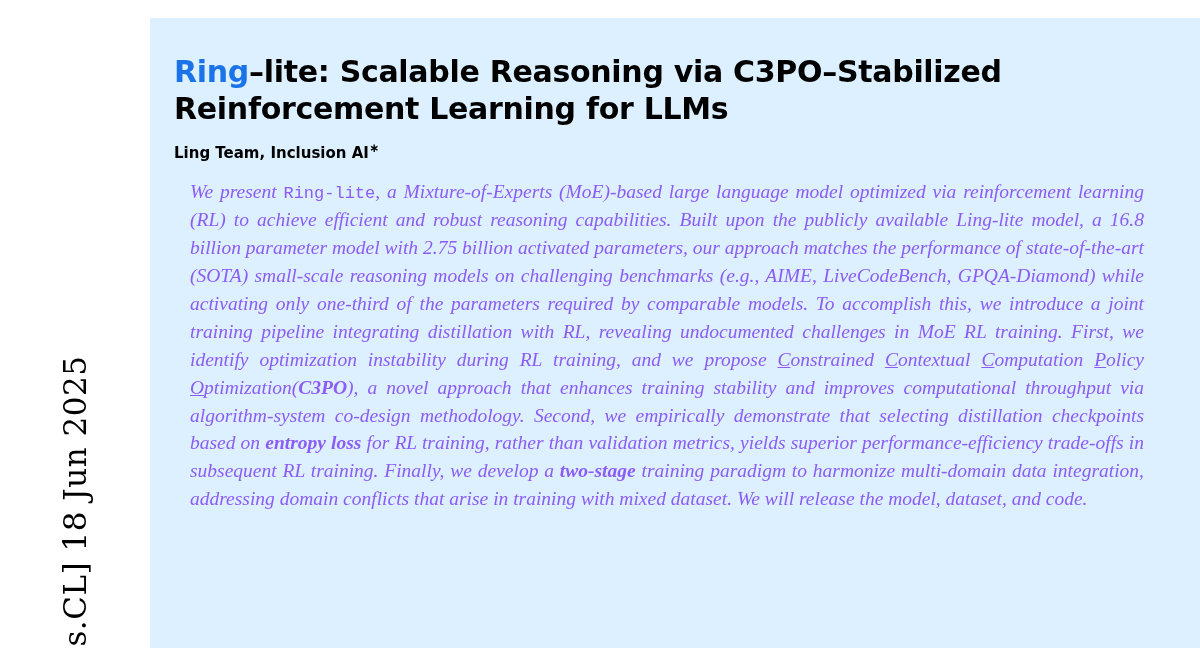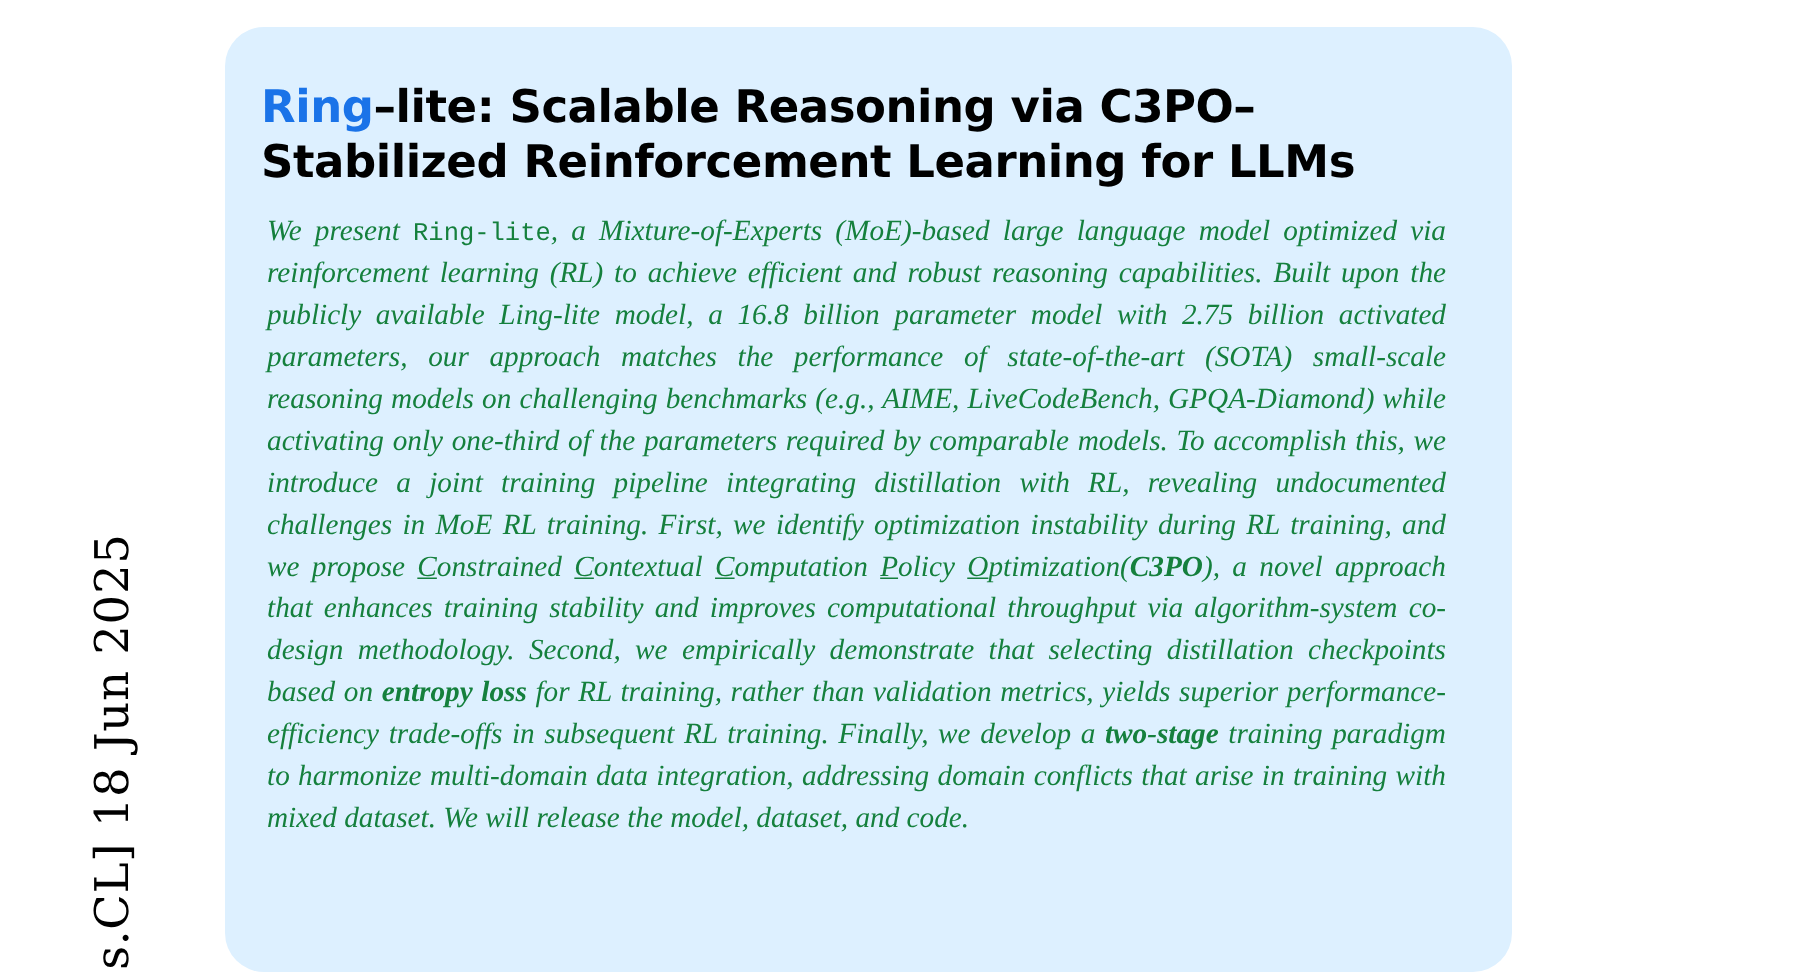--- a/index.html
+++ b/index.html
@@ -33,26 +33,25 @@
     font-size: 31px;
     color: #000000;
     letter-spacing: 0.5px;
     margin-bottom: 120px;
   }
   
   .paper-panel {
     position: absolute;
     left: 150px;
     top: 18px;
-    width: 858px;
+    width: 1050px;
     min-height: 630px;
     background: #ddf0ff;
     box-sizing: border-box;
     padding: 36px 40px 10px 24px;
-    border-radius: 26px;
   }
   .title {
     font-family: "DejaVu Sans", sans-serif;
     font-weight: bold;
     font-size: 30px;
     line-height: 1.22;
     color: #000000;
     margin: 0 0 14px 0;
     letter-spacing: -0.3px;
   }
@@ -82,22 +81,22 @@
     vertical-align: super;
   }
   .footnote .ref-link {
     color: #1a73e8;
   }
   .abstract {
     font-family: "Liberation Serif", serif;
     font-style: italic;
     font-size: 19.5px;
     line-height: 1.43;
-    color: #15803d;
-    margin: 4px;
+    color: #8b5cf6;
+    margin: 16px;
     text-align: justify;
   }
   .abstract .mono {
     font-family: "Liberation Mono", monospace;
     font-style: normal;
     font-size: 17px;
   }
   .abstract b {
     font-weight: bold;
   }
@@ -109,17 +108,18 @@
 <body>
 
 <div class="arxiv-stamp">
   <div class="stamp-text">cs.CL]  18 Jun 2025</div>
 </div>
 
 <div class="paper-panel">
 
   <h1 class="title"><span class="ring">Ring</span><span>–lite: Scalable Reasoning via C3PO–Stabilized Reinforcement Learning for LLMs</span></h1>
 
+  <div class="authors"><span>Ling Team, Inclusion AI</span><span class="star">∗</span></div>
 
 
   <p class="abstract"><span>We present </span><span class="mono">Ring-lite</span><span>, a Mixture-of-Experts (MoE)-based large language model optimized via reinforcement learning (RL) to achieve efficient and robust reasoning capabilities. Built upon the publicly available Ling-lite model, a 16.8 billion parameter model with 2.75 billion activated parameters, our approach matches the performance of state-of-the-art (SOTA) small-scale reasoning models on challenging benchmarks (e.g., AIME, LiveCodeBench, GPQA-Diamond) while activating only one-third of the parameters required by comparable models. To accomplish this, we introduce a joint training pipeline integrating distillation with RL, revealing undocumented challenges in MoE RL training. First, we identify optimization instability during RL training, and we propose </span><span class="uline">C</span><span>onstrained </span><span class="uline">C</span><span>ontextual </span><span class="uline">C</span><span>omputation </span><span class="uline">P</span><span>olicy </span><span class="uline">O</span><span>ptimization(</span><b>C3PO</b><span>), a novel approach that enhances training stability and improves computational throughput via algorithm-system co-design methodology. Second, we empirically demonstrate that selecting distillation checkpoints based on </span><b>entropy loss</b><span> for RL training, rather than validation metrics, yields superior performance-efficiency trade-offs in subsequent RL training. Finally, we develop a </span><b>two-stage</b><span> training paradigm to harmonize multi-domain data integration, addressing domain conflicts that arise in training with mixed dataset. We will release the model, dataset, and code.</span></p>
 
 </div>
 
 </body></html>

